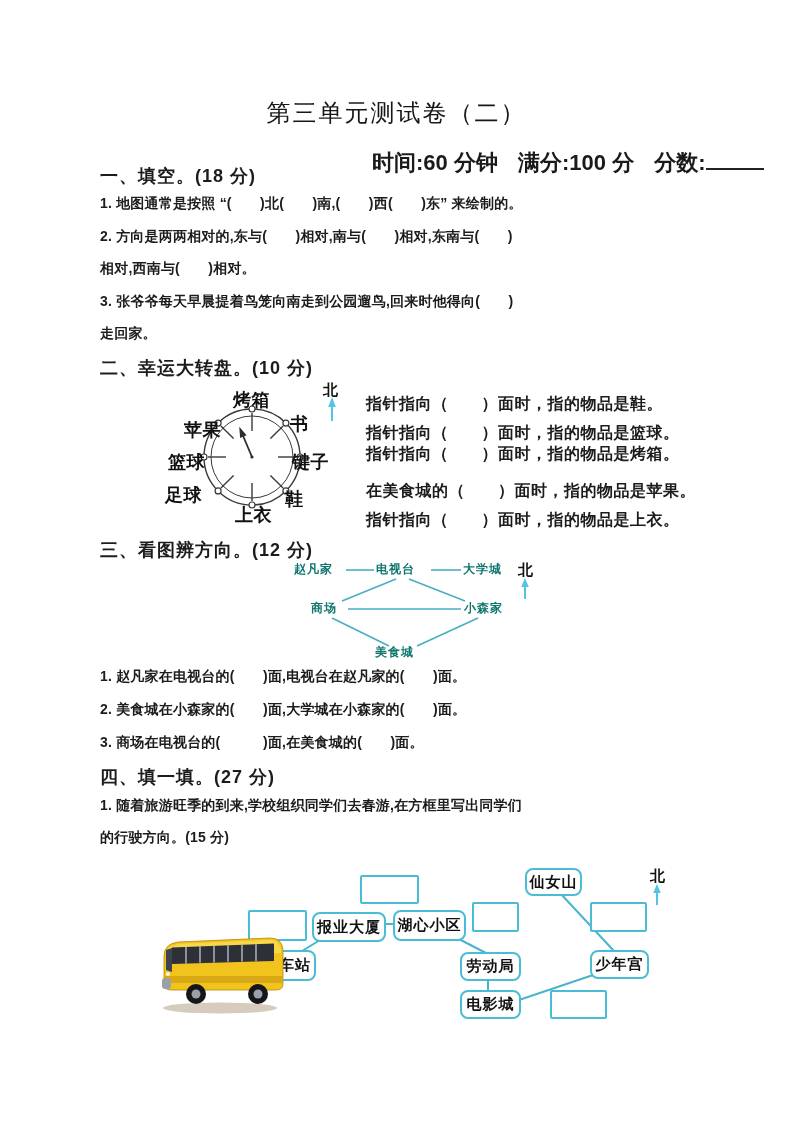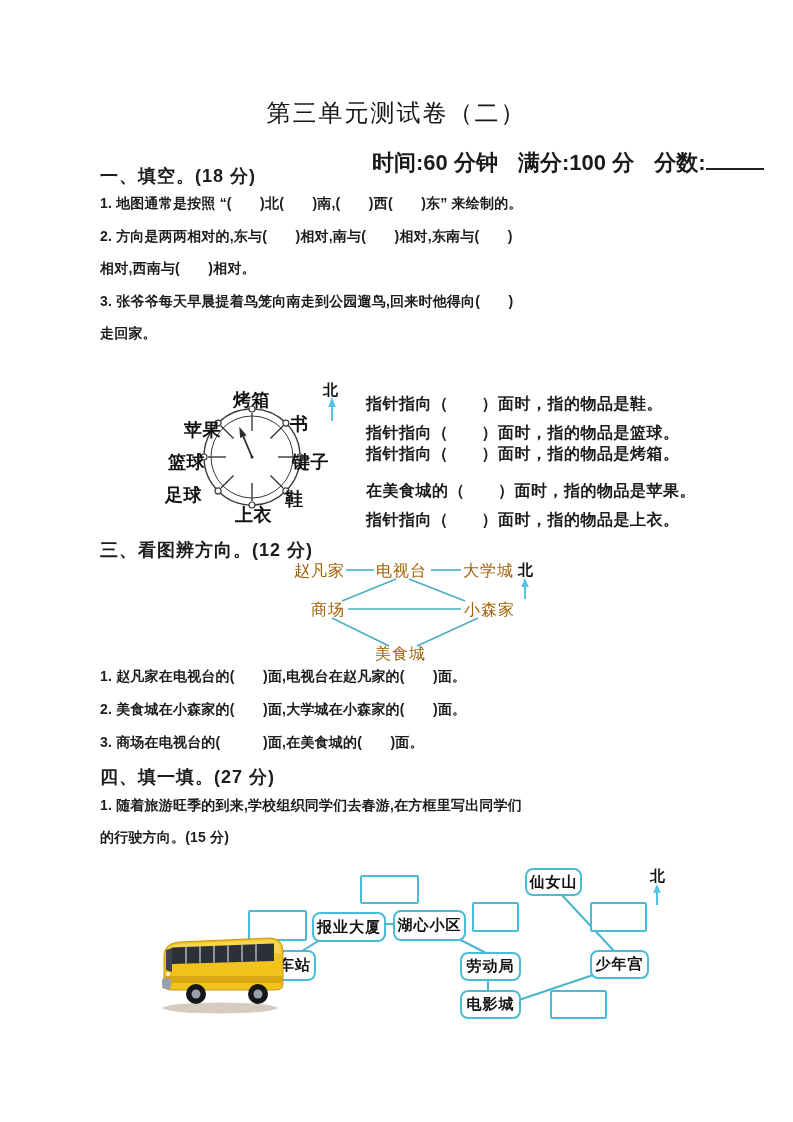--- a/index.html
+++ b/index.html
@@ -29,22 +29,22 @@
   }
   .bodyline {
     position:absolute; left:100px; font-size:14px; font-weight:600;
     white-space:nowrap; letter-spacing:0.2px;
   }
   .pline {
     position:absolute; left:366px; font-size:16px; font-weight:700;
     white-space:nowrap; letter-spacing:0.5px;
   }
   .klabel {   
-    position:absolute; font-size:16px; font-weight:400; letter-spacing:1px;
-    white-space:nowrap; color:#a16207;
+    position:absolute; font-size:12px; font-weight:700; letter-spacing:1px;
+    white-space:nowrap; color:#0f766e;
   }
   .wlabel { position:absolute; font-size:18px; font-weight:700; white-space:nowrap; color:#111; letter-spacing:0.5px; }
   .north-txt { position:absolute; font-size:15px; font-weight:700; color:#111; }
   .arrow-svg { position:absolute; }
 
   .route { position:absolute; left:150px; top:858px; width:580px; height:170px; }
   .route svg.lines { position:absolute; left:0; top:0; z-index:0; }
   .place-box {
     position:absolute; z-index:2; background:#fff; border:2px solid #4bbcd6;
     border-radius:8px; display:flex; align-items:center; justify-content:center;
@@ -71,20 +71,21 @@
     <span style="margin-right:0">分数:</span><span class="score-blank"></span>
   </div>
 
   <div class="heading f-sans" style="top:164px">一、填空。(18 分)</div>
   <div class="bodyline f-sans" style="top:195px">1. 地图通常是按照 “(　　)北(　　)南,(　　)西(　　)东” 来绘制的。</div>
   <div class="bodyline f-sans" style="top:228px">2. 方向是两两相对的,东与(　　)相对,南与(　　)相对,东南与(　　)</div>
   <div class="bodyline f-sans" style="top:260px">相对,西南与(　　)相对。</div>
   <div class="bodyline f-sans" style="top:293px">3. 张爷爷每天早晨提着鸟笼向南走到公园遛鸟,回来时他得向(　　)</div>
   <div class="bodyline f-sans" style="top:325px">走回家。</div>
 
+  <div class="heading f-sans" style="top:356px">二、幸运大转盘。(10 分)</div>
 
   <svg class="wheel-svg" width="120" height="122" viewBox="0 0 120 122">
     <g stroke="#3a3a3a" fill="none" stroke-width="1.4">
       <circle cx="57" cy="59" r="48"></circle>
       <circle cx="57" cy="59" r="41" stroke-width="1"></circle>
 
       <line x1="57" y1="15" x2="57" y2="33"></line>
       <line x1="88.1" y1="27.9" x2="75.4" y2="40.6"></line>
       <line x1="101" y1="59" x2="83" y2="59"></line>
       <line x1="88.1" y1="90.1" x2="75.4" y2="77.4"></line>

